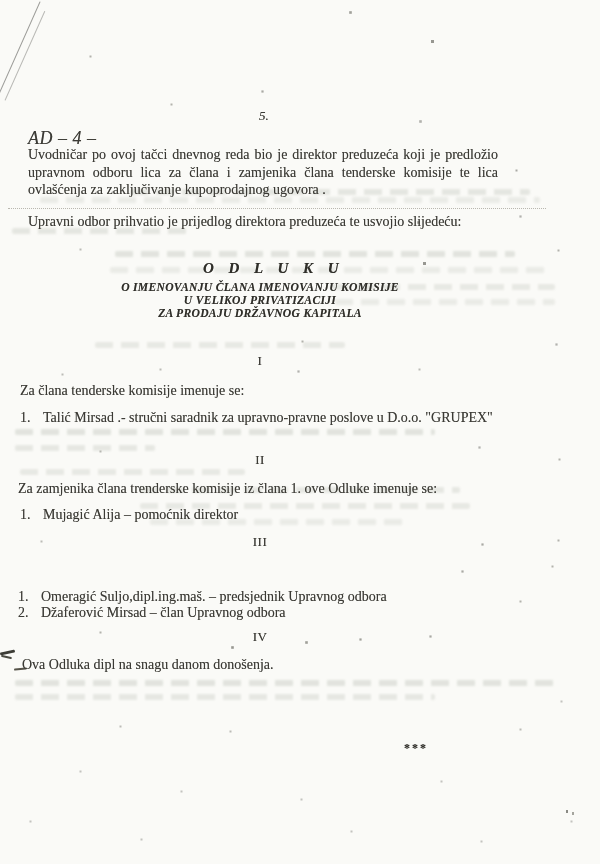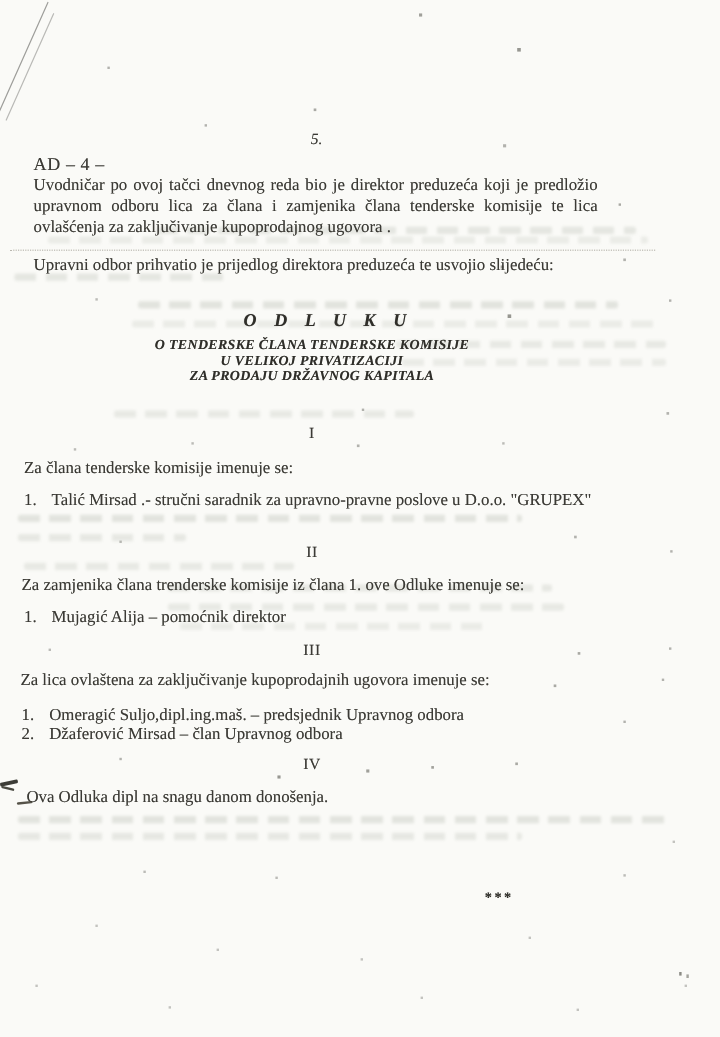--- a/index.html
+++ b/index.html
@@ -41,21 +41,21 @@
       571px 821px 0 0.5px rgba(70,70,62,.3);}
   .scrib{position:absolute;border-radius:1px;}
   .scrib.s1{left:0;top:651px;width:15px;height:3px;background:#3c3c36;transform:rotate(-12deg);}
   .scrib.s2{left:1px;top:656px;width:11px;height:2px;background:#4a4a42;transform:rotate(14deg);}
   .scrib.s3{left:14px;top:668px;width:13px;height:2px;background:#565349;transform:rotate(-6deg);}
   .corner-marks{position:absolute;left:566px;top:810px;width:2px;height:3px;background:#8a8a84;
     box-shadow:6px 2px 0 0 #a5a59e;}
   
   .t{position:absolute;font-size:14px;line-height:17px;text-shadow:0 0 .5px rgba(40,40,34,.45);}
   .page-num{left:259px;top:107px;font-style:italic;font-size:13px;}
-  .ad-ref{left:28px;top:130px;font-size:15px;letter-spacing:.5px;}
+  .ad-ref{left:28px;top:130px;font-style:italic;font-size:18px;letter-spacing:.5px;}
   .intro-para{left:28px;top:146px;width:470px;margin:0;text-align:justify;line-height:17.6px;}
   .rule-dotted{position:absolute;left:8px;top:208px;width:538px;height:0;
     border-top:1.5px dotted #b2b0a8;opacity:.9;}
   .board-line{left:28px;top:213px;}
   .title-block{position:absolute;left:0;top:259px;width:520px;text-align:center;color:#2f2e29;}
   .decision-title{font-weight:bold;font-style:italic;font-size:15px;letter-spacing:2.5px;
     word-spacing:6px;line-height:18px;margin-bottom:4px;text-shadow:0 0 .6px rgba(30,30,26,.5);padding-left:24px;}
   .decision-sub{font-weight:bold;font-style:italic;font-size:11.6px;line-height:13.2px;
     letter-spacing:.3px;text-shadow:0 0 .5px rgba(30,30,26,.45);}
   .numeral{position:absolute;left:0;width:520px;text-align:center;font-size:13px;
@@ -98,41 +98,40 @@
   <div class="t page-num">5.</div>
   <div class="t ad-ref">AD – 4 –</div>
 
   <p class="t intro-para">Uvodničar po ovoj tačci dnevnog reda bio je direktor preduzeća koji je predložio upravnom odboru lica za člana i zamjenika člana tenderske komisije te lica ovlašćenja za zaključivanje kupoprodajnog ugovora .</p>
 
   <div class="rule-dotted"></div>
   <div class="t board-line">Upravni odbor prihvatio je prijedlog direktora preduzeća te usvojio slijedeću:</div>
 
   <div class="title-block">
     <div class="decision-title">O D L U K U</div>
-    <div class="decision-sub">O TENDERSKE ČLANA TENDERSKE KOMISIJE</div>
+    <div class="decision-sub">O IMENOVANJU ČLANA IMENOVANJU KOMISIJE</div>
     <div class="decision-sub">U VELIKOJ PRIVATIZACIJI</div>
     <div class="decision-sub">ZA PRODAJU DRŽAVNOG KAPITALA</div>
   </div>
 
   <div class="numeral" style="top:353px;">I</div>
   <div class="t" style="left:20px;top:382px;">Za člana tenderske komisije imenuje se:</div>
   <div class="item t" style="left:20px;top:409px;">
     <span class="inum">1.</span>
     <span class="itext">Talić Mirsad .- stručni saradnik za upravno-pravne poslove u D.o.o. "GRUPEX"</span>
   </div>
 
   <div class="numeral" style="top:452px;">II</div>
   <div class="t" style="left:18px;top:480px;">Za zamjenika člana trenderske komisije iz člana 1. ove Odluke imenuje se:</div>
   <div class="item t" style="left:20px;top:506px;">
     <span class="inum">1.</span>
     <span class="itext">Mujagić Alija – pomoćnik direktor</span>
   </div>
 
   <div class="numeral" style="top:534px;">III</div>
-  <div class="t" style="left:17px;top:559px;">Za lica ovlaštena za zaključivanje kupoprodajnih ugovora imenuje se:</div>
   <div class="item t" style="left:18px;top:588px;">
     <span class="inum">1.</span>
     <span class="itext">Omeragić Suljo,dipl.ing.maš. – predsjednik Upravnog odbora</span>
   </div>
   <div class="item t" style="left:18px;top:604px;">
     <span class="inum">2.</span>
     <span class="itext">Džaferović Mirsad – član Upravnog odbora</span>
   </div>
 
   <div class="numeral" style="top:629px;">IV</div>

